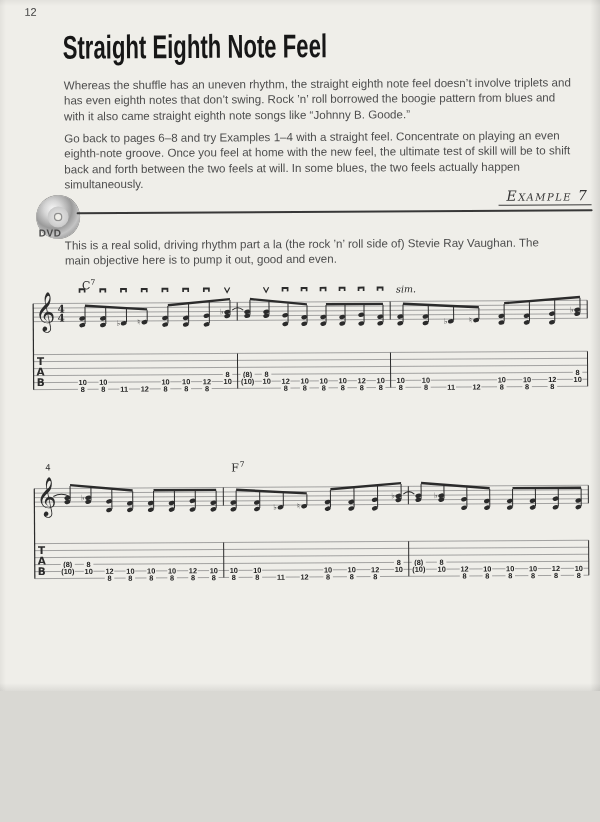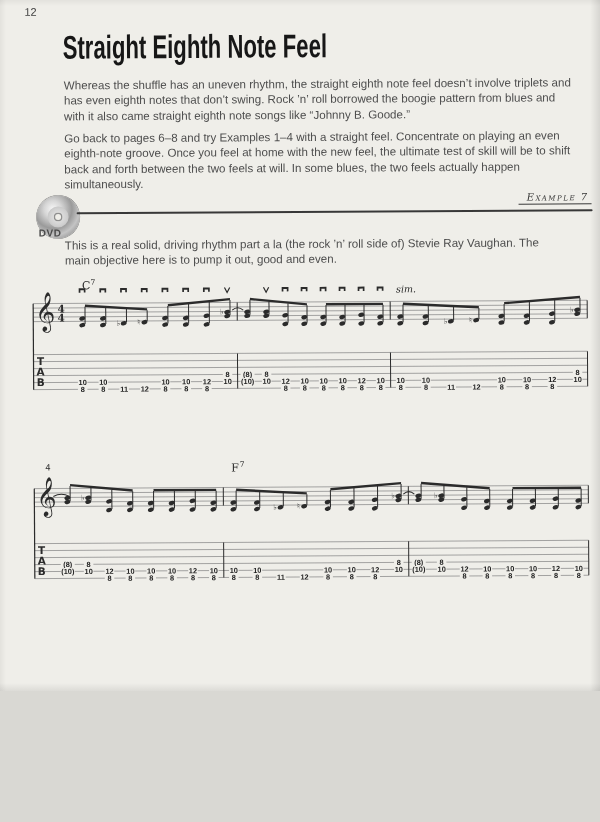--- a/index.html
+++ b/index.html
@@ -31,21 +31,21 @@
     box-shadow:0 0 0 0.5px #7e7e7e;
   }
   .dvd-ring{position:absolute;left:11px;top:11px;width:21px;height:21px;border-radius:50%;
     background:radial-gradient(circle,#e9e9e9 0%,#cfcfcf 60%,#b3b3b3 100%);}
   .dvd-hole{position:absolute;left:17px;top:17px;width:9px;height:9px;border-radius:50%;
     background:#efeee9;box-shadow:0 0 0 1.5px #8f8f8f inset;}
   .dvd-label{position:absolute;left:39px;top:226px;font-size:10px;font-weight:bold;color:#4b4b4b;letter-spacing:0.5px;}
   .example-wrap{position:absolute;left:420px;top:188px;width:172px;text-align:right;}
   .example-label{
     display:inline-block;font-family:"DejaVu Serif", serif;font-style:italic;
-    font-variant:small-caps;font-size:10px;letter-spacing:1.5px;color:#333;
+    font-variant:small-caps;font-size:14px;letter-spacing:1.5px;color:#333;
     border-bottom:1.5px solid #3a3a3a;padding:0 3px 1px 8px;
   }
   .rule{position:absolute;left:77px;top:211px;width:516px;height:2px;background:#383838;border-radius:1px;}
   .music-svg{position:absolute;left:30px;}
   #sys1{top:272px;}
   #sys2{top:455px;}
 </style>
 </head>
 <body>
 

